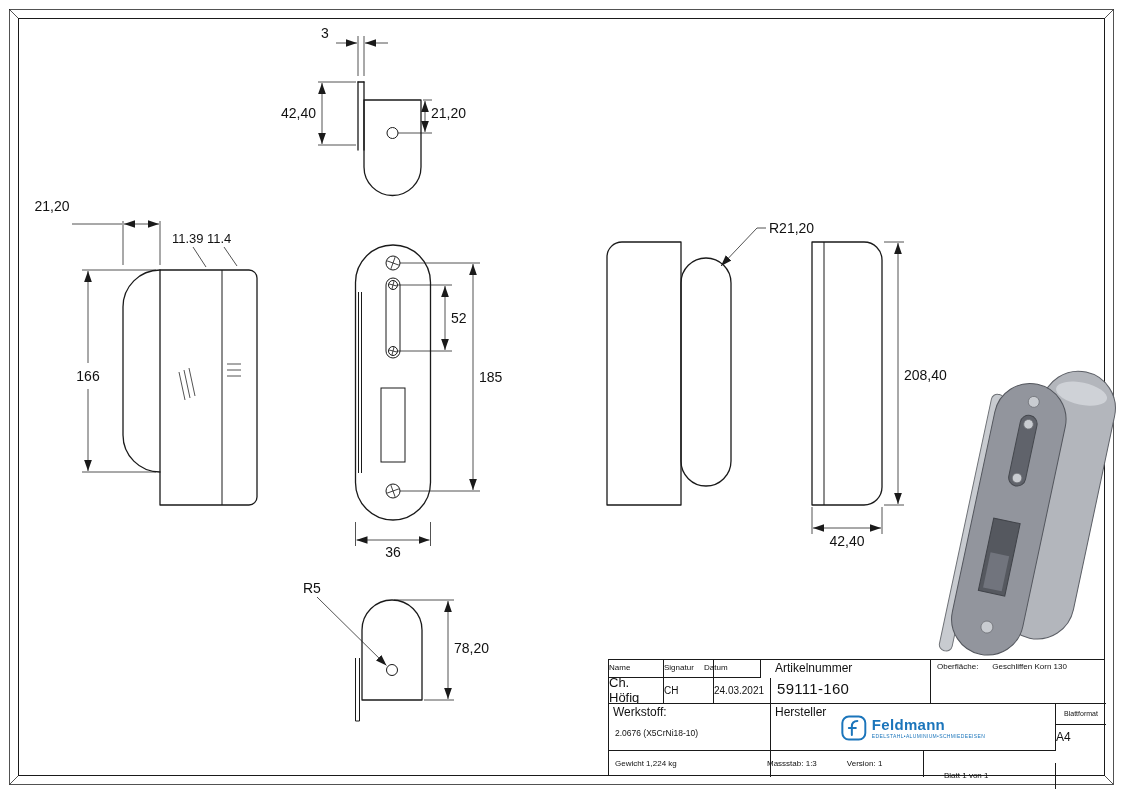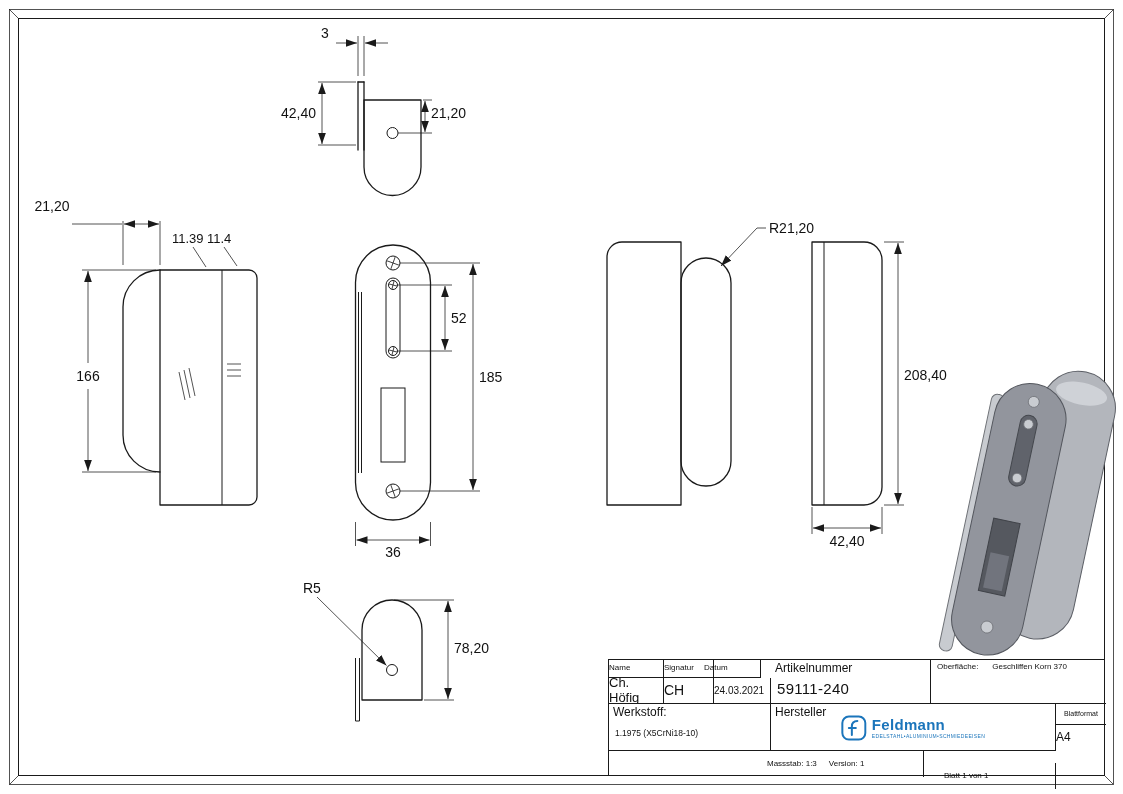--- a/index.html
+++ b/index.html
@@ -20,21 +20,21 @@
   .lbl{position:absolute;top:2px;left:4px;font-size:12px}
   .val-big{position:absolute;top:21px;left:6px;font-size:15px;letter-spacing:.3px}
   .val-mat{position:absolute;top:25px;left:6px;font-size:8.5px}
   .obfl{position:absolute;top:3px;left:6px;font-size:8px}
   .obfl b{font-weight:normal;margin-left:14px}
   .logo{position:absolute;left:50%;top:50%;transform:translate(-50%,-46%);display:flex;align-items:center;gap:5px}
   .logo-name{color:#1b75bb;font-weight:bold;font-size:15px;letter-spacing:.3px;line-height:1}
   .logo-tag{color:#1b75bb;font-size:5px;letter-spacing:.35px;margin-top:1.5px;white-space:nowrap}
   .bf-label{height:21px;border-bottom:1px solid #1a1a1a;display:flex;align-items:center;justify-content:center;font-size:7px}
   .bf-val{display:flex;justify-content:flex-start;margin-top:6px;font-size:12px}
-  .row-e span.v2{margin-left:12px}
+  .row-e span.v2{margin-left:30px}
 </style>
 </head>
 <body>
 
 <svg id="drawing" width="1123" height="794" viewBox="0 0 1123 794">
   <defs>
     <marker id="arr" viewBox="0 0 10 7" refX="10" refY="3.5" markerWidth="11" markerHeight="8" markerUnits="userSpaceOnUse" orient="auto-start-reverse">
       <path d="M0,0 L10,3.5 L0,7 Z" fill="#1a1a1a"></path>
     </marker>
   </defs>
@@ -205,38 +205,38 @@
   <div class="cell br bb ctr" style="left:55px;top:0;width:50px;height:18px">
       <span>Signatur</span>
     </div>
   <div class="cell br bb ctr" style="left:95px;top:0;width:57px;height:18px">
       <span>Datum</span>
     </div>
 
   <div class="cell br bb ctr" style="left:0;top:18px;width:55px;height:26px;font-size:13px">
       <span>Ch. Höfig</span>
     </div>
-  <div class="cell br bb ctr" style="left:55px;top:18px;width:50px;height:26px;font-size:14px">
+  <div class="cell br bb ctr" style="left:55px;top:18px;width:50px;height:26px;font-size:10px">
       <span>CH</span>
     </div>
   <div class="cell br bb ctr" style="left:105px;top:18px;width:57px;height:26px;font-size:10px">
       <span>24.03.2021</span>
     </div>
 
   <div class="cell br bb" style="left:162px;top:0;width:160px;height:44px">
     <span class="lbl">Artikelnummer</span>
-    <span class="val-big">59111-240</span>
+    <span class="val-big">59111-160</span>
   </div>
   <div class="cell bb" style="left:322px;top:0;width:175px;height:44px">
-    <span class="obfl"><span>Oberfläche:</span><b>Geschliffen Korn 370</b></span>
+    <span class="obfl"><span>Oberfläche:</span><b>Geschliffen Korn 130</b></span>
   </div>
 
   <div class="cell br bb" style="left:0;top:44px;width:162px;height:47px">
     <span class="lbl">Werkstoff:</span>
-    <span class="val-mat">1.1975 (X5CrNi18-10)</span>
+    <span class="val-mat">2.0676 (X5CrNi18-10)</span>
   </div>
 
   <div class="cell br bb" style="left:162px;top:44px;width:285px;height:47px">
     <span class="lbl">Hersteller</span>
     <div class="logo">
       <svg width="26" height="26">
         <rect x="1.5" y="1.5" width="23" height="23" rx="6.5" fill="none" stroke="#1b75bb" stroke-width="2"></rect>
         <path d="M16.5,6 C12.5,6 11,8 11,11.5 L11,20 M8,13 L15,13" stroke="#1b75bb" stroke-width="2" fill="none" stroke-linecap="round"></path>
       </svg>
       <div>
@@ -248,20 +248,23 @@
 
   <div class="cell" style="left:447px;top:44px;width:50px;height:73px">
     <div class="bf-label">
         <span>Blattformat</span>
       </div>
     <div class="bf-val">
         <span>A4</span>
       </div>
   </div>
 
+  <div class="cell br vctr" style="left:0;top:91px;width:162px;height:26px;padding-left:6px">
+      <span>Gewicht 1,224 kg</span>
+    </div>
   <div class="cell br vctr row-e" style="left:150px;top:91px;width:165px;height:26px;padding-left:8px">
     <span>Massstab: 1:3</span>
     <span class="v2">Version: 1</span>
   </div>
   <div class="cell br vctr" style="left:327px;top:103px;width:120px;height:26px;padding-left:8px">
       <span>Blatt 1 von 1</span>
     </div>
 </div>
 
 </body></html>

